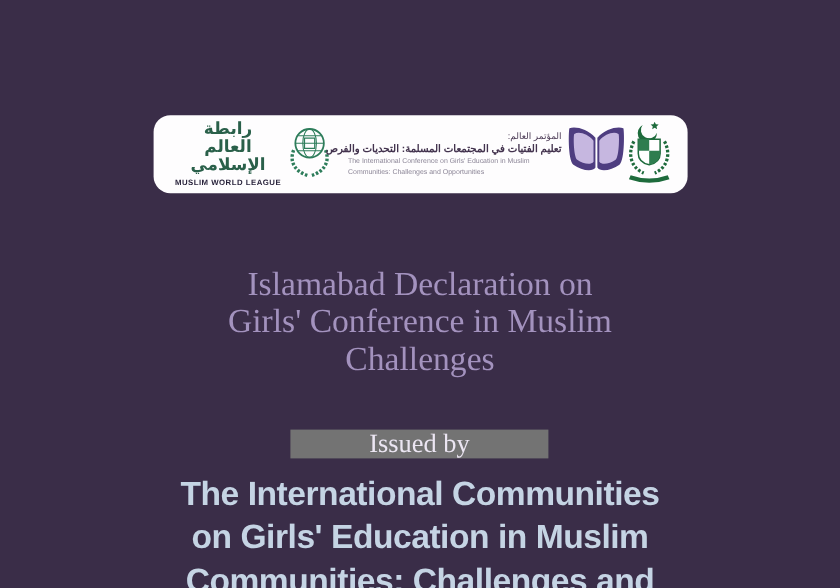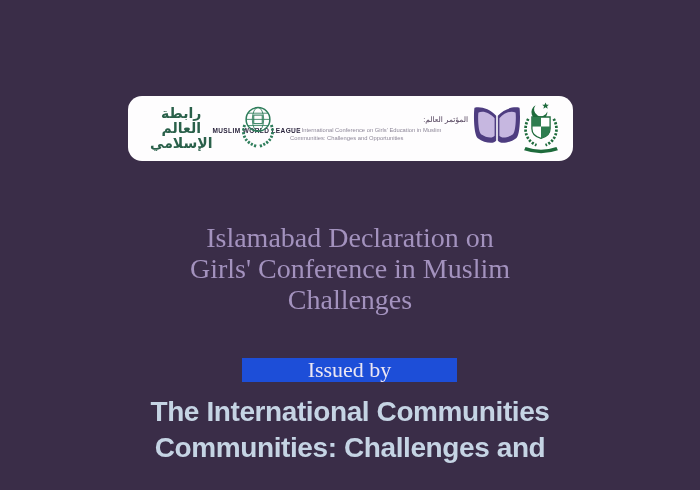--- a/index.html
+++ b/index.html
@@ -7,21 +7,21 @@
     width:700px;height:490px;position:relative;overflow:hidden;
     background:#3a2d48;
     font-family:"Liberation Sans", sans-serif;
   }
   .banner{
     position:absolute;left:128px;top:96px;width:445px;height:65px;
     background:#fefdfe;border-radius:14px;
     display:flex;align-items:center;
     padding:0 15px 0 22px;box-sizing:border-box;
   }
-  .mwl-textcol{display:flex;flex-direction:row;align-items:center;width:80px;flex:none;}
+  .mwl-textcol{display:flex;flex-direction:column;align-items:center;width:80px;flex:none;}
   .mwl-callig{
     font-family:"DejaVu Sans", sans-serif;font-weight:bold;
     color:#2a604a;font-size:14px;line-height:1.05;direction:rtl;text-align:center;
   }
   .mwl-name{
     font-size:6.5px;font-weight:bold;letter-spacing:.4px;color:#251f38;margin-top:3px;white-space:nowrap;
   }
   .mwl-emblem{flex:none;margin-left:9px;}
   .conf{flex:none;width:178px;margin-left:13px;}
   .conf-ar1{direction:rtl;text-align:right;font-size:7.5px;color:#4b3a55;line-height:1.25;}
@@ -32,21 +32,21 @@
   .title{
     position:absolute;top:222px;left:0;width:700px;
     text-align:center;
     font-family:"Liberation Serif", serif;
     font-size:28px;line-height:31px;
     color:#a392be;
   }
   .title span{display:block;}
   .issued-band{
     position:absolute;top:358px;left:242px;width:215px;height:24px;
-    background:#1d4ed8;
+    background:#737373;
     display:flex;align-items:center;justify-content:center;
   }
   .issued-label{
     font-family:"Liberation Serif", serif;
     font-size:22px;color:#ece6f3;line-height:1;
   }
   .heading{
     position:absolute;top:394px;left:0;width:700px;
     text-align:center;font-weight:bold;
     font-size:28px;line-height:36px;letter-spacing:-0.4px;
@@ -72,20 +72,21 @@
       <line x1="9.5" y1="10.5" x2="30.5" y2="10.5" stroke="#2e7d5b" stroke-width="0.9"></line>
       <line x1="9.5" y1="23.5" x2="30.5" y2="23.5" stroke="#2e7d5b" stroke-width="0.9"></line>
       <rect x="15.5" y="12.5" width="9" height="9" fill="none" stroke="#2e7d5b" stroke-width="1.1"></rect>
       <path d="M6,23 C2,33 7,42 19,45.5" fill="none" stroke="#2e7d5b" stroke-width="3" stroke-dasharray="2.2 1.6"></path>
       <path d="M34,23 C38,33 33,42 21,45.5" fill="none" stroke="#2e7d5b" stroke-width="3" stroke-dasharray="2.2 1.6"></path>
     </svg>
   </div>
 
   <div class="conf">
     <div class="conf-ar1">المؤتمر العالم:</div>
+    <div class="conf-ar2">تعليم الفتيات في المجتمعات المسلمة: التحديات والفرص</div>
     <div class="conf-en">
       <span>The International Conference on Girls' Education in Muslim Communities:</span>
       <span>Challenges and Opportunities</span>
     </div>
   </div>
 
   <div class="book">
     <svg width="48" height="44" viewBox="0 0 60 54" aria-hidden="true">
       <path d="M2,3 C1,3 0,36 6,41 C14,47 26,49 29,44 L29,13 C21,4 9,1 2,3 Z" fill="#4e3d80"></path>
       <path d="M58,3 C59,3 60,36 54,41 C46,47 34,49 31,44 L31,13 C39,4 51,1 58,3 Z" fill="#4e3d80"></path>
@@ -113,14 +114,15 @@
   <span>Girls' Conference in Muslim</span>
   <span>Challenges</span>
 </div>
 
 <div class="issued-band">
   <span class="issued-label">Issued by</span>
 </div>
 
 <div class="heading">
   <span>The International Communities</span>
+  <span>on Girls' Education in Muslim</span>
   <span>Communities: Challenges and</span>
 </div>
 
 </body></html>

